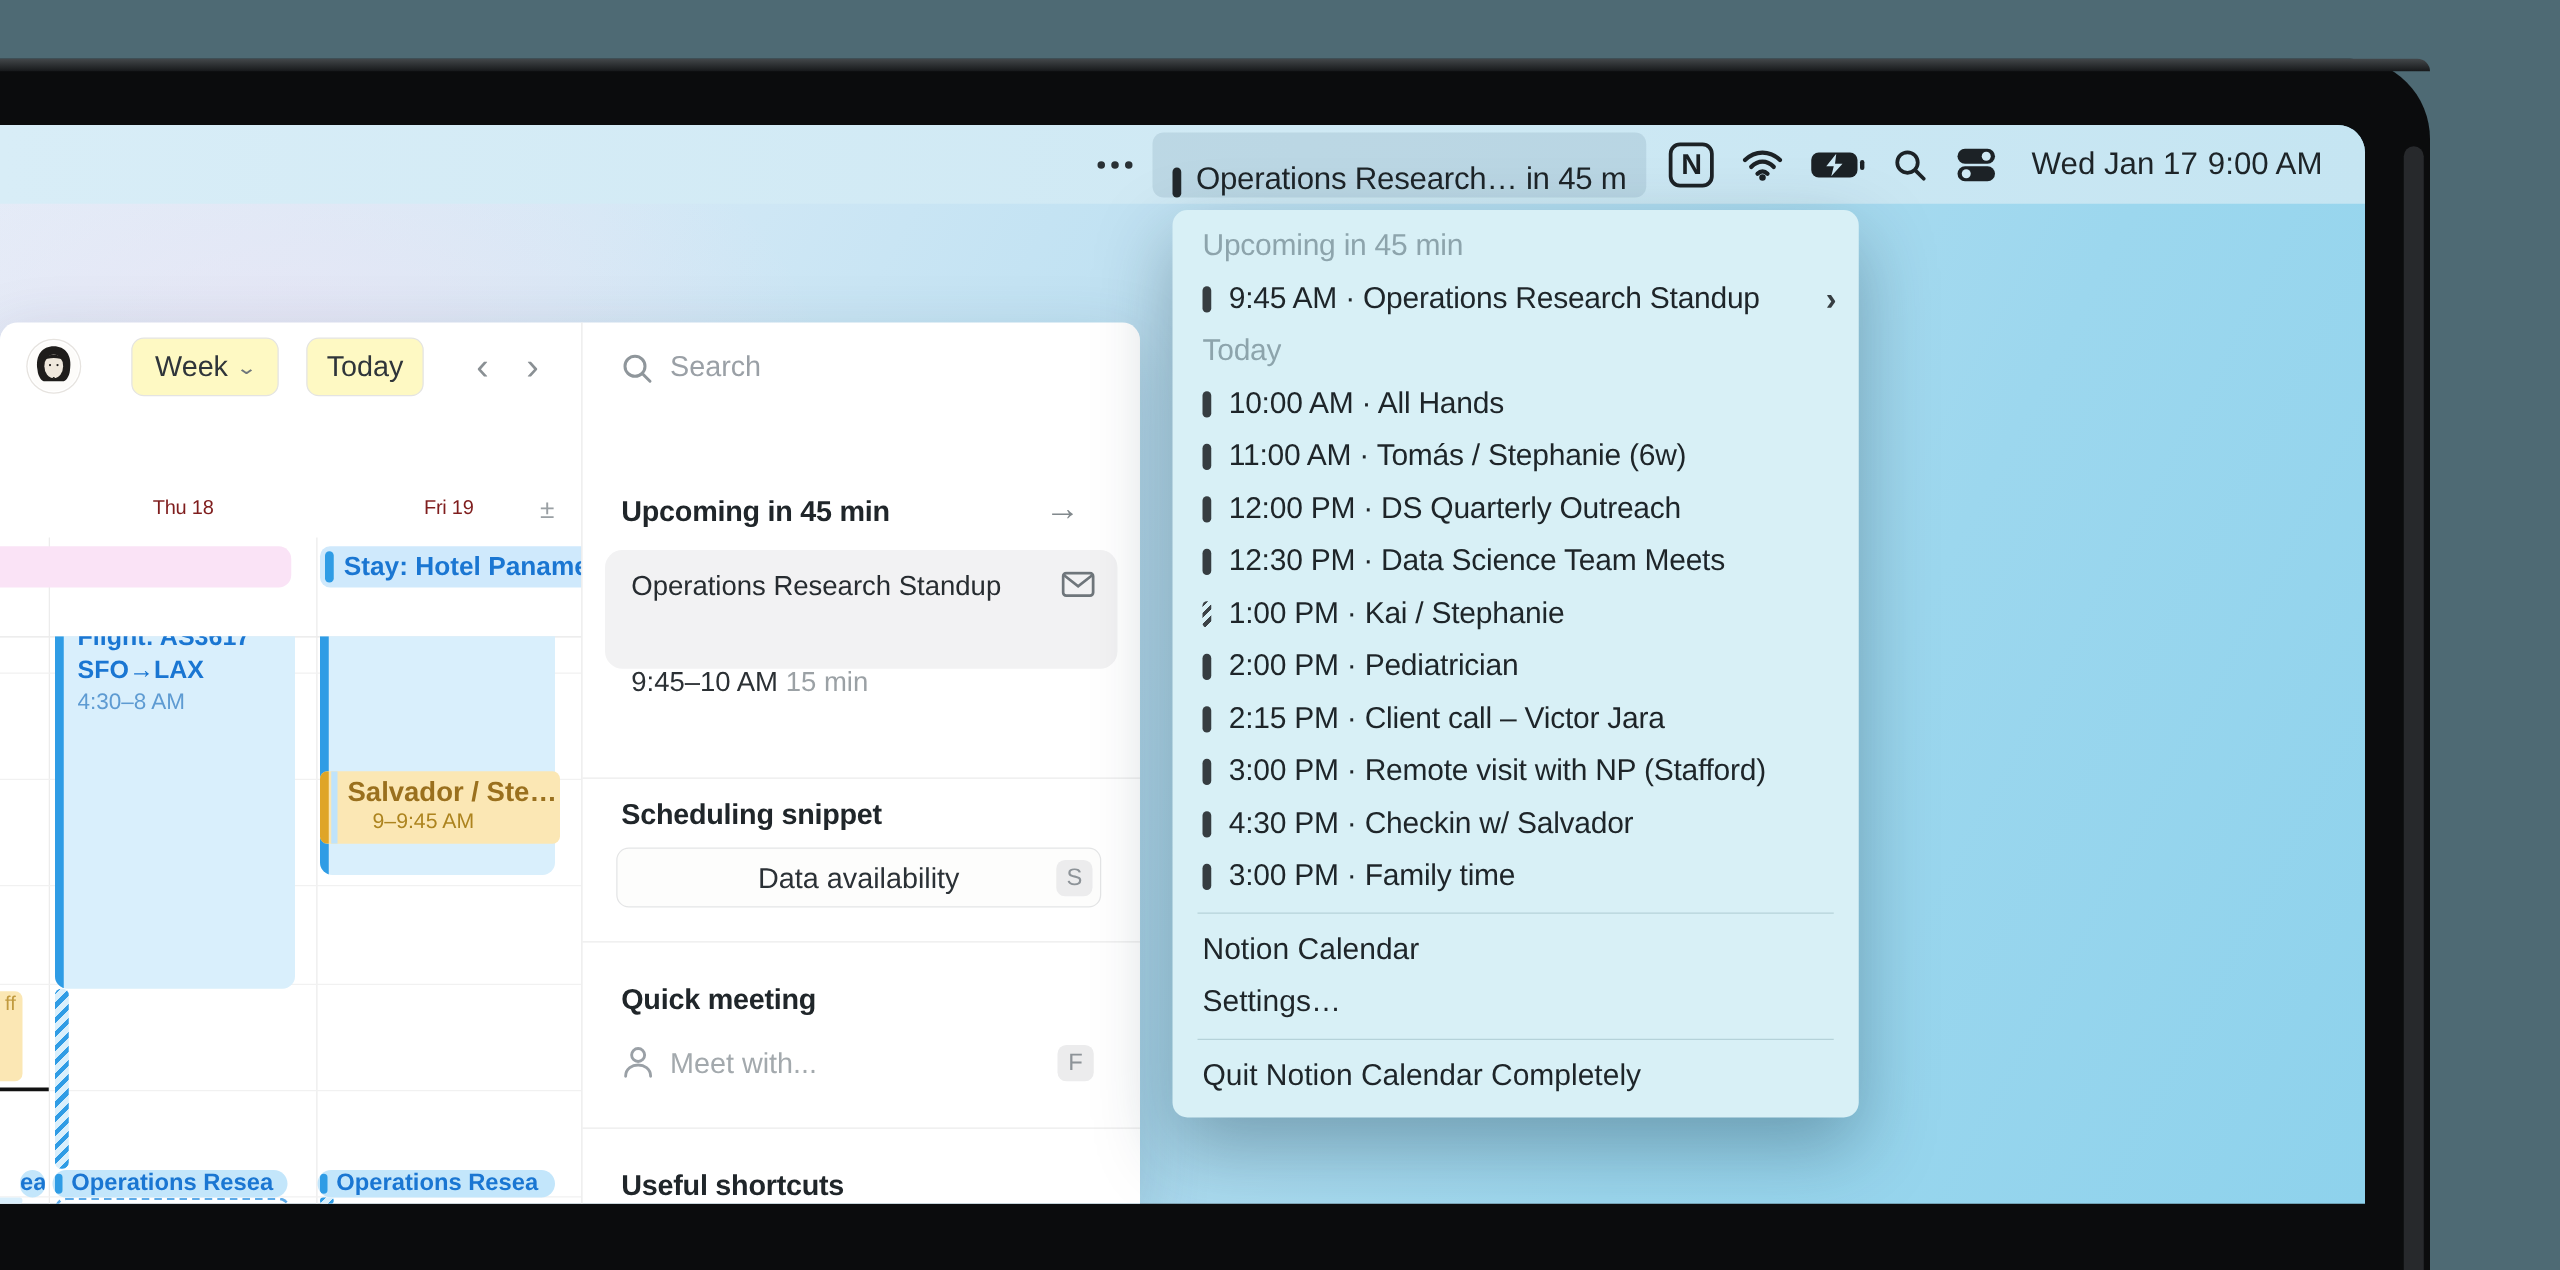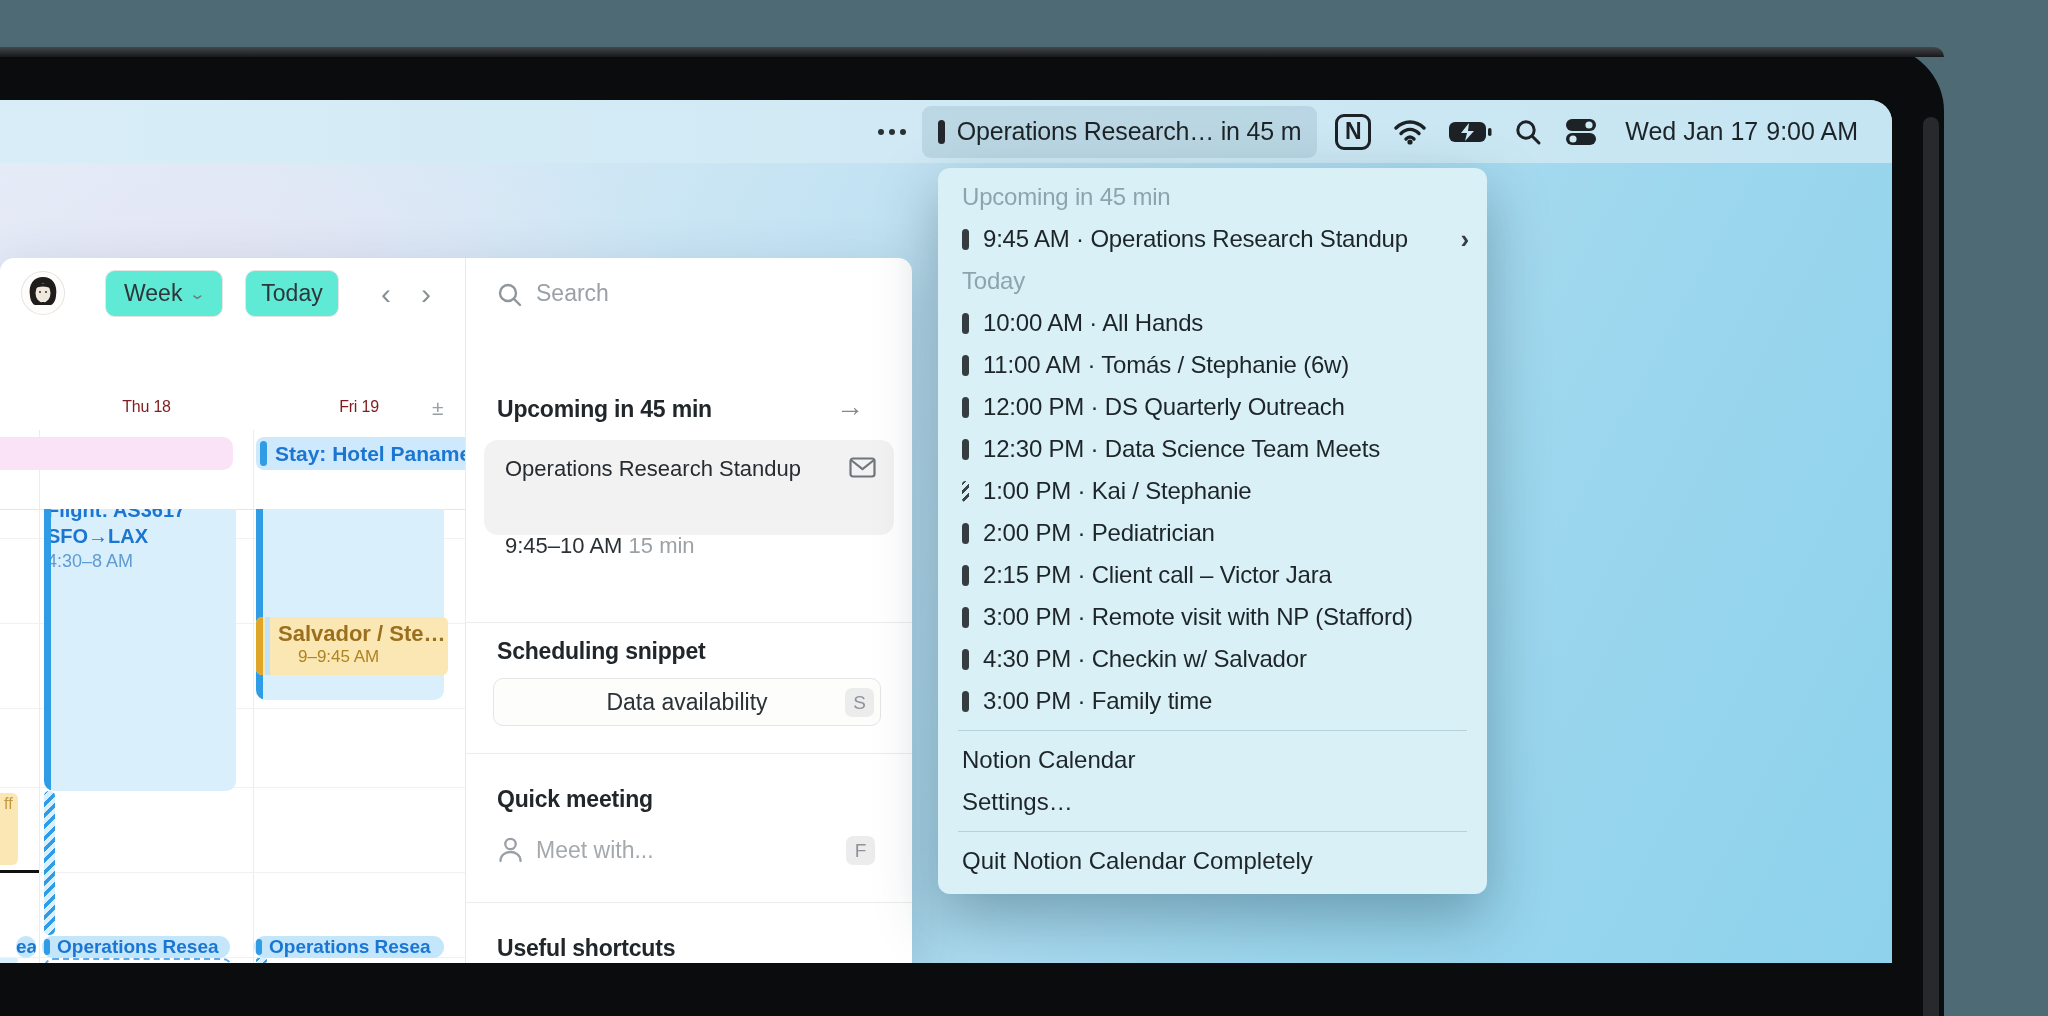--- a/index.html
+++ b/index.html
@@ -12,21 +12,21 @@
   .screen{position:absolute;left:80px;top:53px;width:1892px;height:863px;border-radius:0 22px 0 0;overflow:hidden;
     background:linear-gradient(118deg,#e3edf8 0%,#d4e9f6 22%,#b9dff1 48%,#9cd7ee 74%,var(--desktop-to,#8ed2ec) 100%);}
   .screen:before{content:"";position:absolute;inset:0;background:radial-gradient(620px 340px at 12% 22%,rgba(247,224,243,.45),rgba(247,224,243,0) 70%);pointer-events:none;}
 
   
   .menubar{position:absolute;left:0;top:0;right:0;height:63px;display:flex;align-items:center;
     background:linear-gradient(90deg,#d8edf7 0%,#cfe9f4 55%,#c5e5f2 100%);color:var(--ink,#1d2428);padding-right:34px;}
   .mb-group{display:flex;align-items:center;margin-left:auto;}
   .mb-dots{display:flex;gap:5px;margin-right:16px;}
   .mb-dots i{width:6px;height:6px;border-radius:50%;background:#2a3135;}
-  .mb-pill{display:flex;align-items:center;gap:12px;height:52px;padding:0 16px;border-radius:9px;background:rgba(16,60,86,.10);}
+  .mb-pill{display:flex;align-items:flex-end;gap:12px;height:52px;padding:0 16px;border-radius:9px;background:rgba(16,60,86,.10);}
   .mb-pill .vbar{width:7px;height:24px;border-radius:3.5px;background:#22282c;}
   .mb-pill span{font-size:25px;font-weight:500;letter-spacing:-.2px;white-space:nowrap;}
   .mb-ic{display:flex;align-items:center;justify-content:center;}
   .notion-ic{width:36px;height:36px;margin:0 12px 0 18px;border:3px solid #1c2226;border-radius:9px;
     font-family:"Liberation Serif",serif;font-weight:700;font-size:23px;color:#1c2226;}
   .mb-svg{margin:0 11px;}
   .mb-date{font-size:25px;font-weight:500;margin:0 8px 0 16px;white-space:nowrap;}
   .mb-time{font-size:25px;font-weight:500;white-space:nowrap;}
 
   
@@ -38,21 +38,21 @@
   .tbar.hatched{background:repeating-linear-gradient(135deg,#3b4246 0 3px,#d8f0f6 3px 6.5px);}
   .tlbl{white-space:nowrap;overflow:hidden;}
   .tchev{margin-left:auto;color:#373e42;font-size:26px;font-weight:600;}
   .tdiv{height:1px;background:#b5d2d9;margin:8px 20px;}
   .tfoot{height:42px;display:flex;align-items:center;padding:0 24px;font-size:24px;}
 
   
   .calwin{position:absolute;left:0;top:158px;width:912px;bottom:0;background:#fff;border-radius:14px 14px 0 0;
     box-shadow:0 18px 55px rgba(35,70,95,.22);}
   .avatar{position:absolute;left:22px;top:14px;width:42px;height:42px;border-radius:50%;background:#fff;box-shadow:0 0 0 1px #e6e3df;}
-  .btn{position:absolute;top:12px;height:47px;background:#5eead4;border:1.5px solid #e4e4e2;border-radius:10px;
+  .btn{position:absolute;top:12px;height:47px;background:#fef9c3;border:1.5px solid #e4e4e2;border-radius:10px;
     display:flex;align-items:center;justify-content:center;font-size:23px;font-weight:500;color:#2f353a;}
   .btn-week{left:105px;width:118px;gap:9px;}
   .btn-week .cdn{font-size:15px;color:#6f767b;transform:scaleX(1.4);}
   .btn-today{left:245px;width:94px;}
   .navchev{position:absolute;top:12px;width:42px;height:47px;display:flex;align-items:center;justify-content:center;
     color:#8a9094;font-size:30px;font-weight:300;}
   .nav-prev{left:365px;}.nav-next{left:405px;}
   .dayhdr{position:absolute;top:136px;height:26px;display:flex;align-items:center;justify-content:center;
     font-size:16px;color:#7f1d1d;letter-spacing:-.2px;}
   .dh-thu{left:39px;width:215px;}.dh-fri{left:253px;width:212px;}
@@ -66,21 +66,21 @@
   .allday{position:absolute;top:179px;height:33px;display:flex;align-items:center;overflow:hidden;}
   .ad-pink{left:0;width:233px;background:var(--pink-bg,#fae3f6);border-radius:0 10px 10px 0;}
   .ad-stay{left:256px;width:209px;background:#cfe9fc;border-radius:8px 0 0 8px;}
   .ad-stay .bar{flex:none;width:7px;height:25px;border-radius:3.5px;background:var(--accent-blue,#2f9ce5);margin:0 8px 0 4px;}
   .ad-stay span{font-size:21px;font-weight:700;color:var(--event-blue-text,#1a76d2);white-space:nowrap;}
   
   .evt{position:absolute;background:var(--event-blue-bg,#d9effc);border-radius:0 0 10px 10px;overflow:hidden;}
   .evt .ebar{position:absolute;left:0;top:0;bottom:0;width:7px;background:var(--accent-blue,#2f9ce5);}
   .evt-flight{left:44px;top:251px;width:192px;height:282px;}
   .evt-fri{left:256px;top:251px;width:188px;height:191px;}
-  .evt-inner{margin:-12px 0 0 3px;color:var(--event-blue-text,#1a76d2);}
+  .evt-inner{margin:-12px 0 0 18px;color:var(--event-blue-text,#1a76d2);}
   .evt-inner .t{font-size:20px;font-weight:600;line-height:26px;white-space:nowrap;}
   .evt-inner .s{font-size:18px;color:#5e9bd2;line-height:24px;}
   .hatch{position:absolute;width:11px;border-radius:5px;
     background:repeating-linear-gradient(135deg,var(--accent-blue,#2f9ce5) 0 3.5px,#d9effc 3.5px 8px);}
   .h-thu{left:44px;top:533px;height:144px;}
   .h-fri{left:256px;top:700px;bottom:0;}
   .wed-yellow{position:absolute;left:0;top:535px;width:18px;height:72px;background:var(--yellow-bg,#fbe7b4);
     border-radius:0 6px 6px 0;font-size:16px;color:#c19a3f;padding:2px 0 0 4px;overflow:hidden;}
   .wed-blue{position:absolute;left:0;top:700px;width:18px;bottom:0;background:#d9effc;border-radius:0 6px 6px 0;}
   .nowline{position:absolute;left:0;top:612px;width:39px;height:3px;background:#111;}

